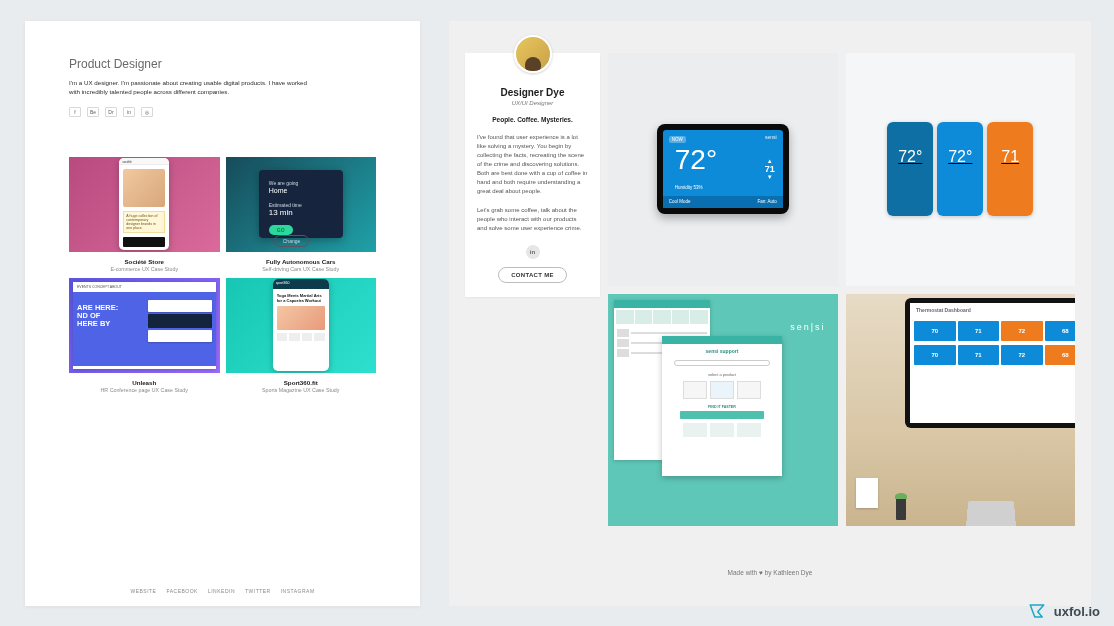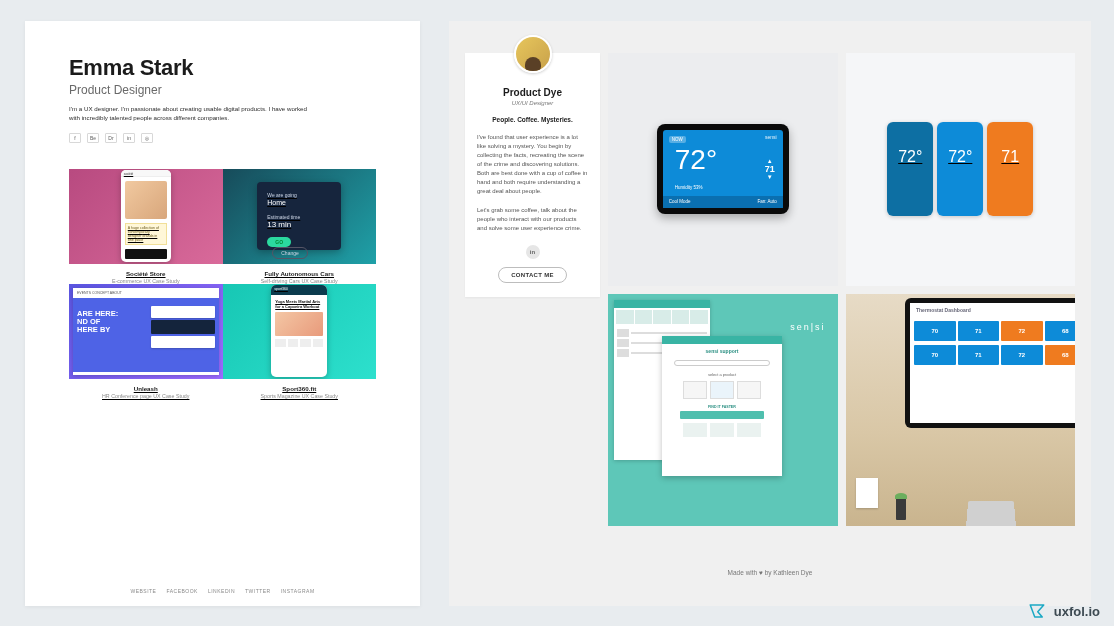--- a/index.html
+++ b/index.html
@@ -23,24 +23,24 @@
   }
   .l-name { font-size: 22px; font-weight: 800; color: #1b1b1b; letter-spacing: -.3px; }
   .l-title { font-size: 12px; color: #696969; margin-top: 2px; }
   .l-bio { font-size: 6.2px; color: #2b2b2b; line-height: 1.45; margin-top: 8px; max-width: 250px; }
   .l-social { display: flex; gap: 6px; margin-top: 10px; }
   .l-social .ic {
     width: 12px; height: 10px; border: .5px solid #d8d8d8; border-radius: 1px;
     font-size: 5px; color: #5e5e5e; display:flex; align-items:center; justify-content:center;
   }
   .grid {
-    margin-top: 26px;
+    margin-top: 40px;
     display: grid;
     grid-template-columns: 1fr 1fr;
-    text-decoration: underline;
+    gap: 6px;
   }
   .tile { width: 100%; }
   .thumb {
     width: 100%; height: 95px; position: relative; overflow:hidden;
     display: flex; align-items:center; justify-content:center;
   }
   .t-title { font-size: 6.2px; color:#1a1a1a; font-weight:600; text-align:center; margin-top:6px;}
   .t-sub   { font-size: 5.3px; color:#8a8a8a; text-align:center; margin-top:1px; }
   .phone-sm {
     width: 50px; height: 92px; background:#fff; border-radius:5px;
@@ -131,21 +131,20 @@
   .sensi-scr{width:100%;height:100%;background:#0d8bd8;border-radius:3px;position:relative;color:#fff;}
   .temp-lg{position:absolute;left:12px;top:14px;font-size:28px;font-weight:300;}
   .phone3{width:46px;height:94px;background:#fff;border-radius:6px;box-shadow:0 1px 4px rgba(0,0,0,.2);overflow:hidden;}
   .dash-row{display:flex;gap:2px;margin:4px;}
   .dbox{flex:1;height:20px;color:#fff;border-radius:1px;font-size:6px;display:flex;align-items:center;justify-content:center;font-weight:700;}
 </style>
 </head>
 <body>
 
 <div class="shot left">
-  <div class="l-name">Emma Stark</div>
   <div class="l-title">Product Designer</div>
   <div class="l-bio">I'm a UX designer. I'm passionate about creating usable digital products. I have worked with incredibly talented people across different companies.</div>
   <div class="l-social">
     <span class="ic">f</span>
     <span class="ic">Be</span>
     <span class="ic">Dr</span>
     <span class="ic">in</span>
     <span class="ic">◎</span>
   </div>
 
@@ -228,21 +227,21 @@
     <span>LINKEDIN</span>
     <span>TWITTER</span>
     <span>INSTAGRAM</span>
   </div>
 </div>
 
 <div class="shot right">
   <div class="r-body">
     <div class="card">
       <div class="avatar"></div>
-      <div class="c-name">Product Dye</div>
+      <div class="c-name">Designer Dye</div>
       <div class="c-title">UX/UI Designer</div>
       <div class="c-tag">People. Coffee. Mysteries.</div>
       <div class="c-para">I've found that user experience is a lot like solving a mystery. You begin by collecting the facts, recreating the scene of the crime and discovering solutions. Both are best done with a cup of coffee in hand and both require understanding a great deal about people.</div>
       <div class="c-para">Let's grab some coffee, talk about the people who interact with our products and solve some user experience crime.</div>
       <div class="c-linkedin">in</div>
       <div class="c-btn">CONTACT ME</div>
     </div>
 
     <div class="gallery">
 

